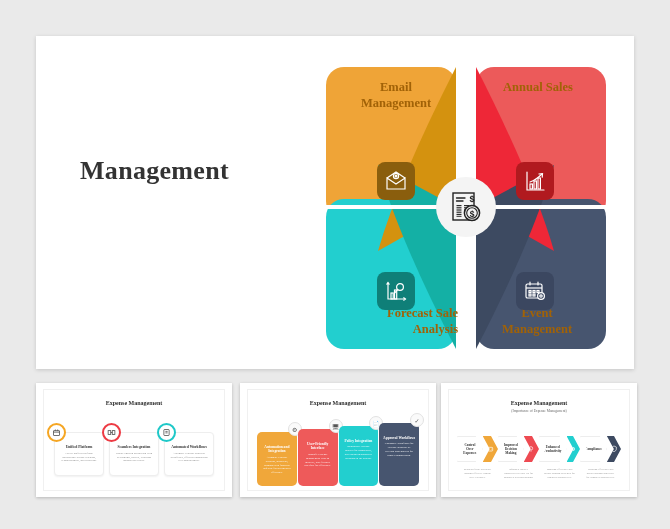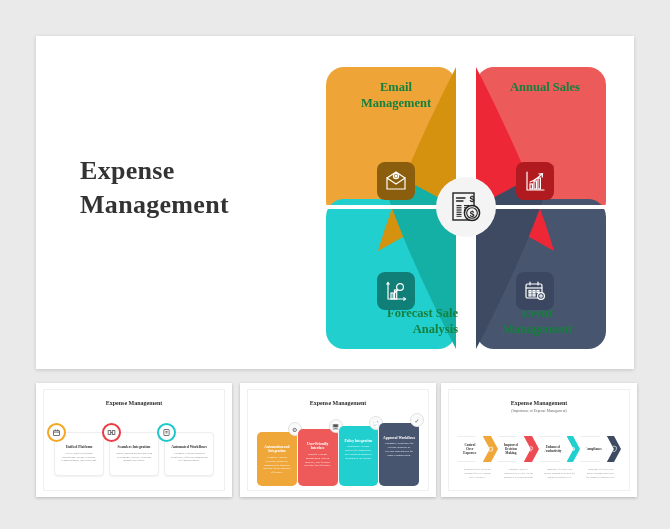--- a/index.html
+++ b/index.html
@@ -39,25 +39,25 @@
   }
   #diagram svg { display: block; }
 
   .quad-label {
     position: absolute;
     text-align: center;
     font-family: "Liberation Serif", serif;
     font-weight: bold;
     font-size: 12.5px;
     line-height: 1.28;
-    color: #15803d;
+    color: #a16207;
     pointer-events: none;
   }
   #label-email      { left: 16px;  top: 18px;  width: 124px; }
-  #label-annual     { left: 165px; top: 18px;  width: 124px; }
+  #label-annual     { left: 158px; top: 18px;  width: 124px; }
   #label-forecast   { left: 16px;  top: 244px; width: 124px; text-align: right; }
   #label-event      { left: 157px; top: 244px; width: 124px; text-align: center; }
 
   .icon-tile {
     position: absolute;
     width: 38px; height: 38px;
     border-radius: 8px;
     display: flex; align-items: center; justify-content: center;
   }
   #tile-email    { left: 59px;  top: 101px; background: #8a5e0d; }
@@ -165,21 +165,20 @@
   .t3-h { font-family: "Liberation Serif", serif; font-weight: bold; font-size: 3.3px; color: #333; text-align: center; line-height: 1.25; padding: 0 4px; }
   .t3-desc-row { position: absolute; left: 8px; top: 78px; right: 8px; display: flex; }
   .t3-d { flex: 1; font-family: "Liberation Serif", serif; font-size: 2.7px; color: #9a9a9a; text-align: center; line-height: 1.4; padding: 0 5px; }
 </style>
 </head>
 <body>
 
 <div id="main-slide">
 
   <div id="slide-title">
-    <div>Expense</div>
     <div>Management</div>
   </div>
 
   <div id="diagram">
 
     <svg width="296" height="292" viewBox="0 0 296 292">
 
       <rect x="8" y="6" width="130" height="152" rx="18" fill="#efa437"></rect>
       <rect x="158" y="6" width="130" height="152" rx="18" fill="#ec5a5a"></rect>
       <rect x="8" y="138" width="130" height="150" rx="18" fill="#22cfcf"></rect>

